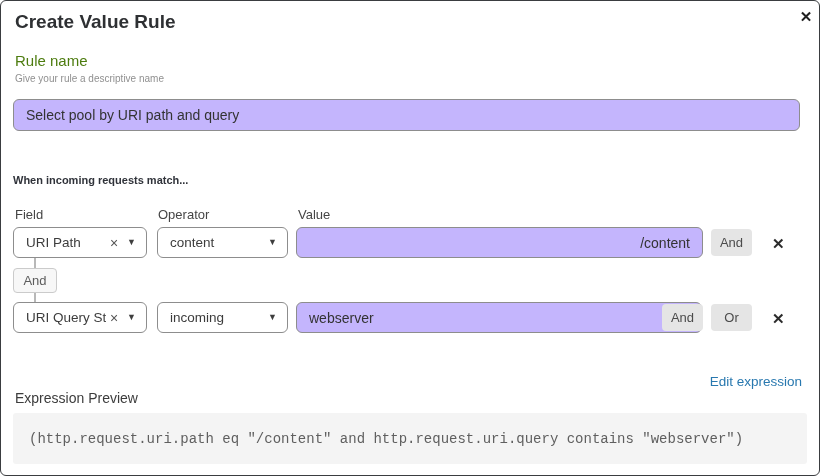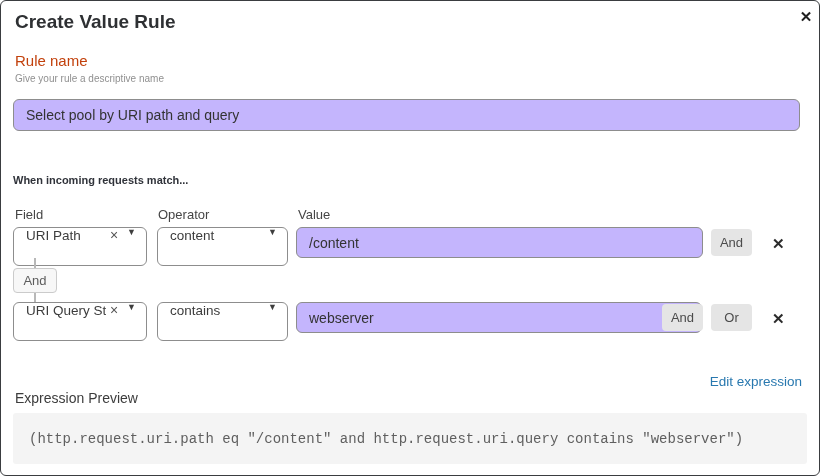--- a/index.html
+++ b/index.html
@@ -23,35 +23,35 @@
     overflow:hidden;
   }
   .abs{position:absolute;}
   .title{font-size:19px;font-weight:700;color:#2e3033;}
   .close-btn{
     width:22px;height:22px;
     font-size:15px;font-weight:700;color:#1f1f1f;
     text-align:center;line-height:22px;
     cursor:pointer;background:none;border:none;
   }
-  .field-label{font-size:15px;color:#c2410c;}
+  .field-label{font-size:15px;color:#4d7c0f;}
   .helper{font-size:10px;color:var(--text-muted);}
   .text-input{
     height:32px;border:1px solid var(--control-border);
     border-radius:6px;background:#c4b5fd;
     font-family:"Liberation Sans",sans-serif;
     font-size:14px;color:var(--text-dark);
     padding:0 12px;outline:none;width:100%;
   }
   .section-heading{font-size:11px;font-weight:700;color:#30333a;}
   .col-label{font-size:13px;color:#454545;}
   .select{
-    height:39px;border:1px solid var(--control-border);
+    height:31px;border:1px solid var(--control-border);
     border-radius:6px;background:#fff;
-    display:flex;align-items:flex-start;
+    display:flex;align-items:center;
     padding:0 10px 0 12px;cursor:pointer;
   }
   .sel-text{flex:1;font-size:13.5px;color:#3c3c3c;white-space:nowrap;overflow:hidden;}
   .clear-x{font-size:14px;color:#555;margin:0 9px 0 4px;line-height:1;cursor:pointer;}
   .caret{font-size:9px;color:#3e3e3e;line-height:1;}
   .logic-btn{
     height:27px;border:none;border-radius:4px;
     background:var(--button-gray);
     font-family:"Liberation Sans",sans-serif;
     font-size:13px;color:#4b4b4b;cursor:pointer;
@@ -104,36 +104,36 @@
   <div class="abs select" style="left:12px;top:226px;width:134px;">
     <span class="sel-text">URI Path</span>
     <span class="clear-x">×</span>
     <span class="caret">▼</span>
   </div>
   <div class="abs select" style="left:156px;top:226px;width:131px;">
     <span class="sel-text">content</span>
     <span class="caret">▼</span>
   </div>
   <div class="abs" style="left:295px;top:226px;width:407px;">
-    <input class="text-input" style="height: 31px;" type="text" value="/content">
+    <input class="text-input" style="height: 31px; text-align: right;" type="text" value="/content">
   </div>
   <button class="abs logic-btn" style="left:710px;top:228px;">And</button>
   <button class="abs row-delete" style="left:771px;top:235px;">✕</button>
 
   <div class="abs conn-line" style="left:33px;top:257px;height:10px;"></div>
   <div class="abs conn-pill" style="left:12px;top:267px;">And</div>
   <div class="abs conn-line" style="left:33px;top:292px;height:9px;"></div>
 
   <div class="abs select" style="left:12px;top:301px;width:134px;">
     <span class="sel-text">URI Query St...</span>
     <span class="clear-x">×</span>
     <span class="caret">▼</span>
   </div>
   <div class="abs select" style="left:156px;top:301px;width:131px;">
-    <span class="sel-text">contains</span>
+    <span class="sel-text">incoming</span>
     <span class="caret">▼</span>
   </div>
   <div class="abs" style="left:295px;top:301px;width:406px;">
     <input class="text-input" style="height: 31px;" type="text" value="webserver">
   </div>
   <button class="abs logic-btn" style="left:661px;top:303px;">And</button>
   <button class="abs logic-btn" style="left:710px;top:303px;">Or</button>
   <button class="abs row-delete" style="left:771px;top:310px;">✕</button>
 
   <div class="abs expr-label" style="left:14px;top:389px;">Expression Preview</div>

